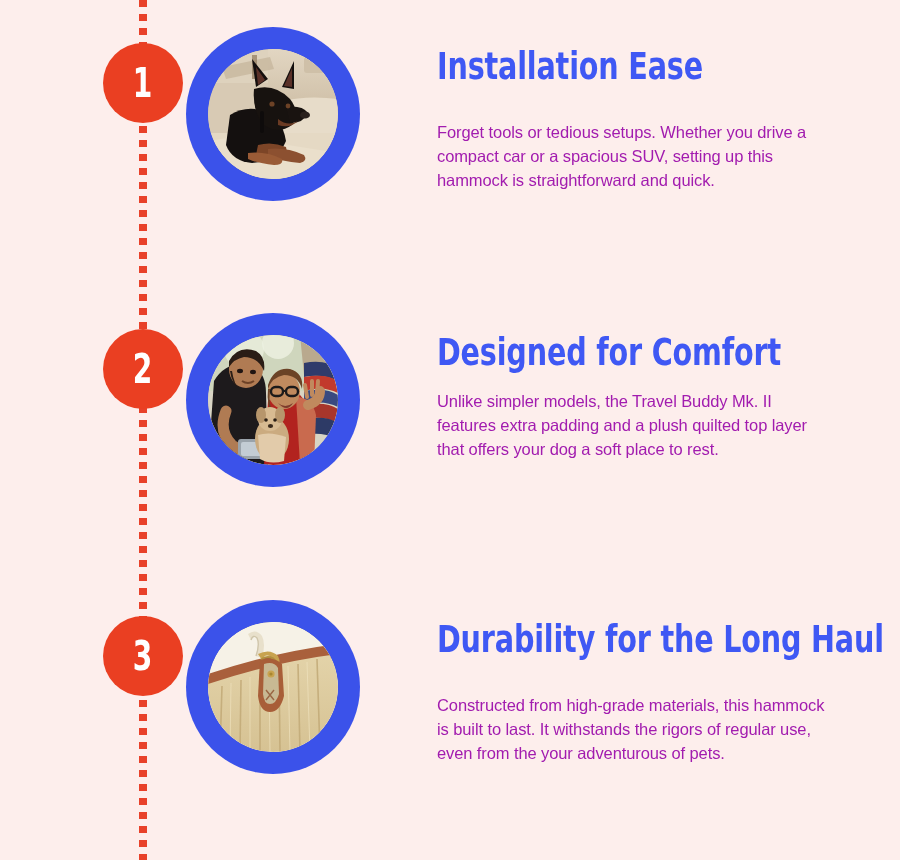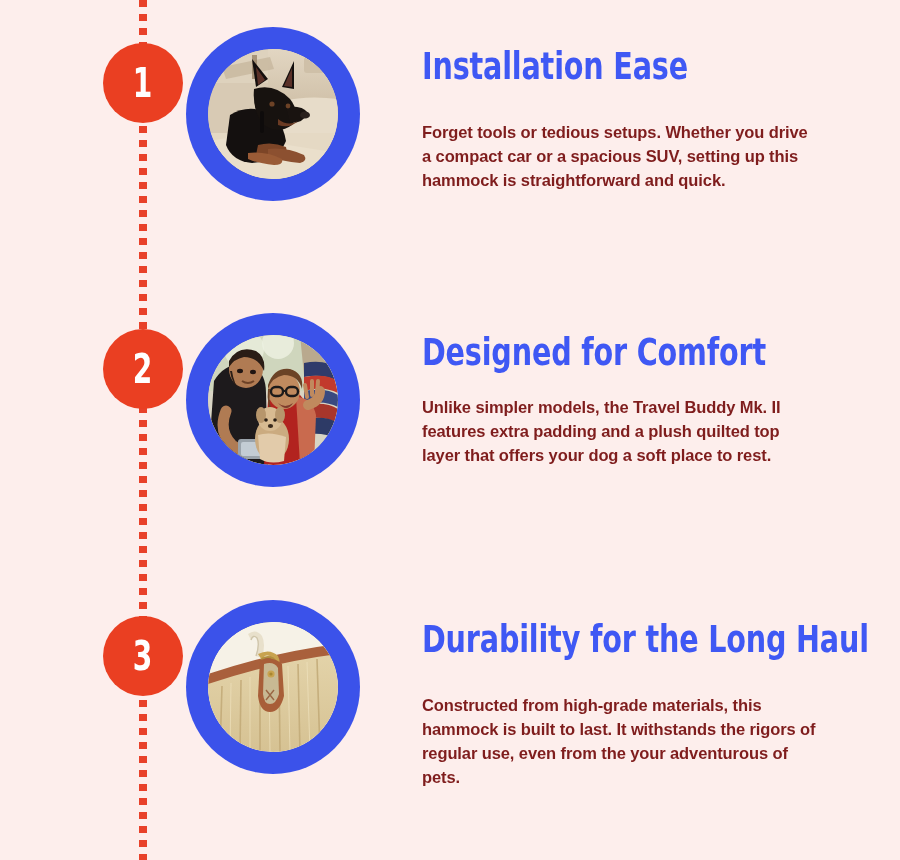--- a/index.html
+++ b/index.html
@@ -98,49 +98,48 @@
     border-radius: 50%;
     overflow: hidden;
     position: relative;
     background: #cbbfae;
   }
   .photo svg { display: block; }
 
   
   .text-col {
     position: absolute;
-    left: 422px;
+    left: 437px;
     width: 400px;
   }
   .step-title {
     margin: 0;
     color: #3f58f4;
     font-family: "Liberation Sans Narrow", "DejaVu Sans Condensed", "Liberation Sans", sans-serif;
     font-weight: bold;
     font-size: 37px;
     line-height: 40px;
     letter-spacing: -0.2px;
     transform: scaleX(0.86);
     transform-origin: left center;
     white-space: nowrap;
   }
   .step-body {
     margin: 0;
-    color: #7f1d1d;
+    color: #a21caf;
     font-family: "Liberation Sans", sans-serif;
     font-size: 16.5px;
     line-height: 24px;
     letter-spacing: -0.1px;
     width: 395px;
-    font-weight: bold;
   }
   .t1 .step-title { margin-top: 20px; }
   .t1 .step-body  { margin-top: 33px; }
   .t2 .step-title { margin-top: 20px; }
-  .t2 .step-body  { margin-top: 22px; }
+  .t2 .step-body  { margin-top: 16px; }
   .t3 .step-title { margin-top: 20px; }
   .t3 .step-body  { margin-top: 33px; }
 </style>
 </head>
 <body>
 
 <div class="infographic">
 
   <div class="timeline-line"></div>
 

